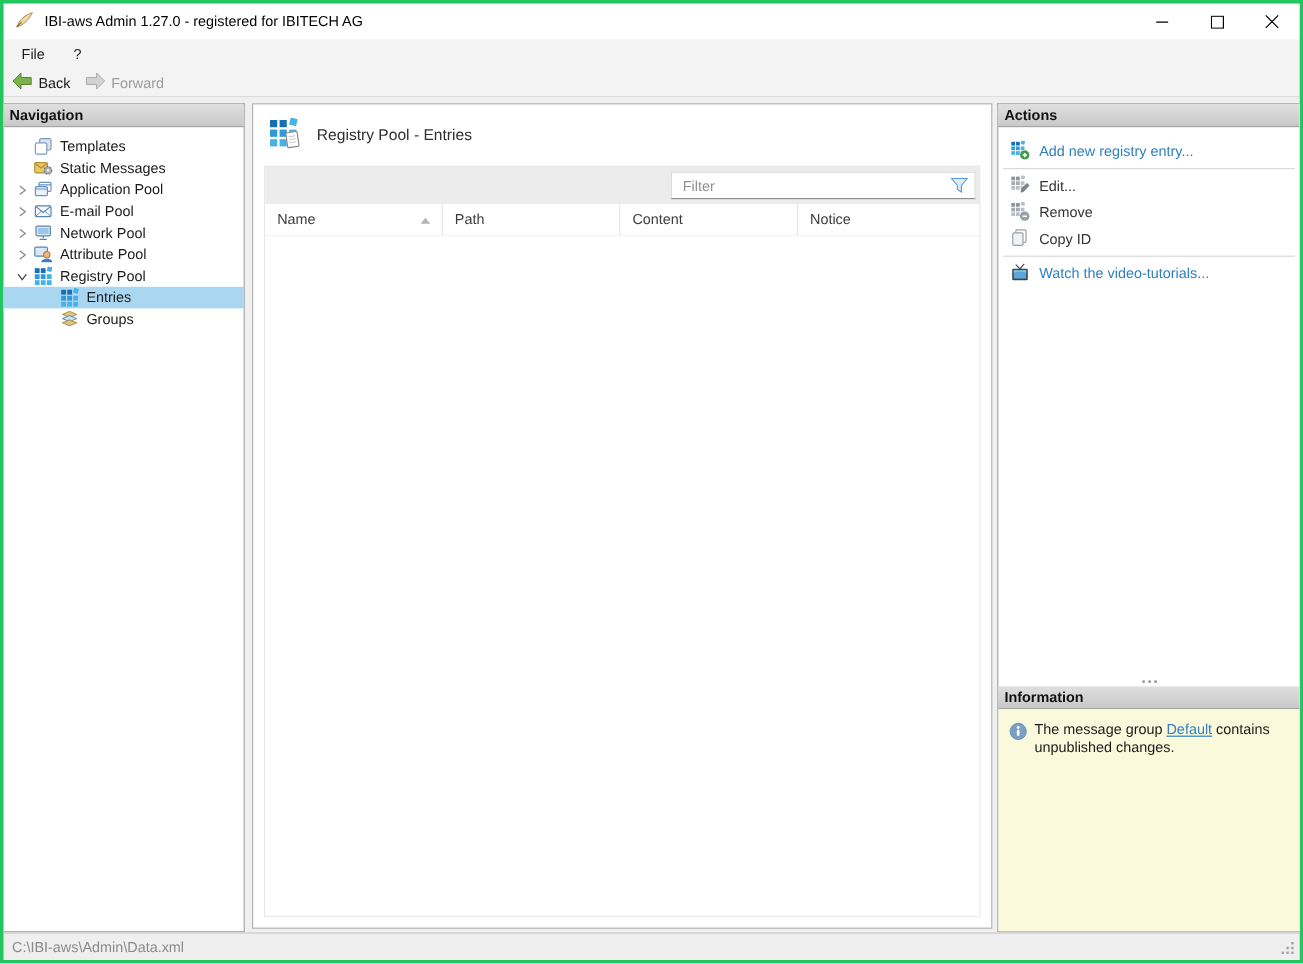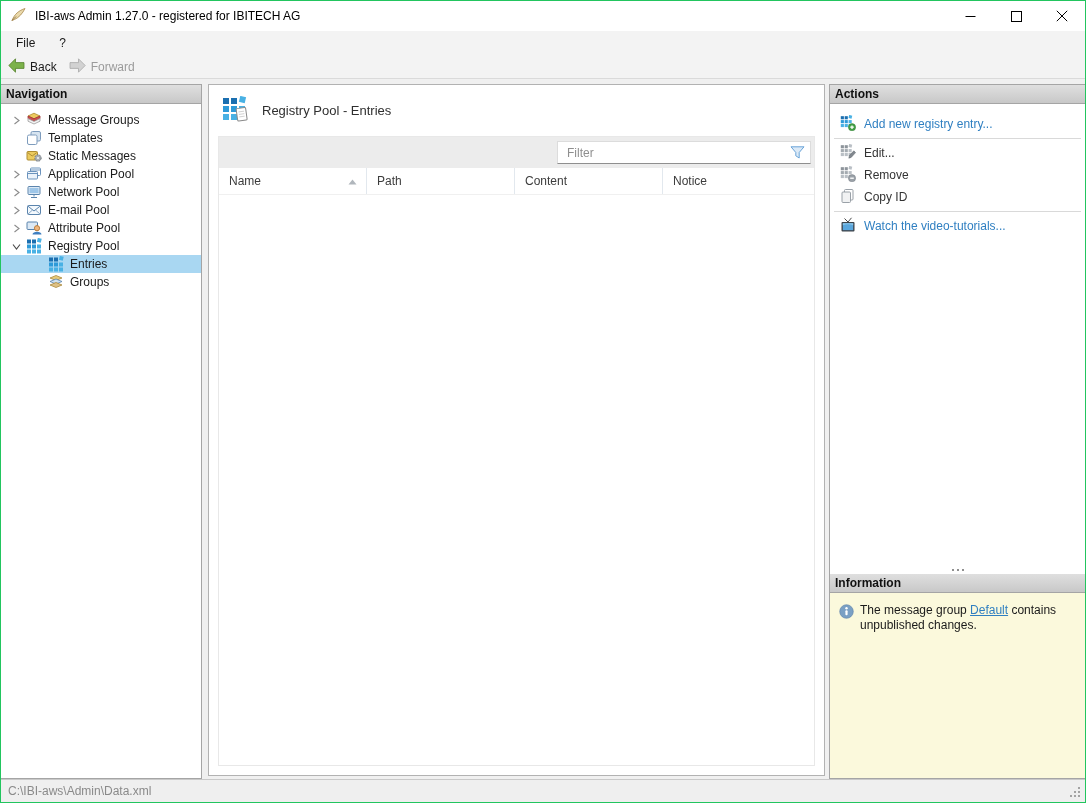--- a/index.html
+++ b/index.html
@@ -1,18 +1,18 @@
 <!DOCTYPE html>
 <html><head>
 <meta charset="utf-8">
 <style>
   * { box-sizing: border-box; margin: 0; padding: 0; }
   html,body { width:1086px; height:803px; }
   body { font-family:"Liberation Sans", sans-serif; font-size:12px; color:#1a1a1a; background:#fff; }
-  .window { width:1086px; height:803px; border:1px solid #22c55e; background:#f0f0f0; display:flex; flex-direction:column; overflow:hidden; }
+  .window { width:1086px; height:803px; border:3px solid #22c55e; background:#f0f0f0; display:flex; flex-direction:column; overflow:hidden; }
 
   
   .titlebar { height:30px; background:#fff; display:flex; align-items:center; padding-left:9px; flex:0 0 auto; }
   .title-text { margin-left:8px; color:#000; }
   .win-controls { margin-left:auto; display:flex; height:100%; }
   .win-btn { width:46px; height:100%; display:flex; align-items:center; justify-content:center; cursor:default; }
 
   
   .menubar { height:24px; background:#f3f3f3; display:flex; align-items:center; padding-left:15px; gap:24px; flex:0 0 auto; }
   .menu-item { color:#1a1a1a; }
@@ -127,105 +127,90 @@
       <span class="t-label">Forward</span>
     </div>
   </div>
 
   <div class="main">
 
     <div class="nav-panel">
       <div class="panel-header">Navigation</div>
       <div class="tree">
 
+
+        <div class="tree-row no-chev">
+          <span class="tree-icon">
+            <svg width="16" height="16" viewBox="0 0 16 16">
+              <rect x="5" y="1.5" width="9.5" height="9.5" rx="1.5" fill="#d7e4f0" stroke="#7e9cbd"></rect>
+              <rect x="1.5" y="5" width="9.5" height="9.5" rx="1.5" fill="#fff" stroke="#7e9cbd"></rect>
+            </svg>
+          </span>
+          <span class="tree-label">Templates</span>
+        </div>
+
+        <div class="tree-row no-chev">
+          <span class="tree-icon">
+            <svg width="16" height="16" viewBox="0 0 16 16">
+              <rect x="1" y="3.5" width="10.5" height="8.5" rx="1" fill="#eccb5e" stroke="#ae8c33"></rect>
+              <path d="M1.5 4.5 L6.2 8 L10.8 4.5" fill="none" stroke="#ae8c33"></path>
+              <circle cx="12" cy="10" r="3.2" fill="#a8aeb4" stroke="#71777d" stroke-dasharray="1.6 1.1"></circle>
+              <circle cx="12" cy="10" r="1.1" fill="#eef0f2"></circle>
+            </svg>
+          </span>
+          <span class="tree-label">Static Messages</span>
+        </div>
+
         <div class="tree-row">
           <span class="chev">
             <svg width="9" height="9" viewBox="0 0 9 9">
                 <path d="M2.5 1 L7 4.5 L2.5 8" fill="none" stroke="#8a8a8a" stroke-width="1.1"></path>
               </svg>
           </span>
           <span class="tree-icon">
             <svg width="16" height="16" viewBox="0 0 16 16">
-              <path d="M8 1.2 L14 4 L8 6.8 L2 4 Z" fill="#edc95f" stroke="#b08d2a" stroke-width="0.8"></path>
-              <path d="M2 4 V6.6 L8 9.4 L14 6.6 V4 L8 6.8 Z" fill="#cf5050" stroke="#9c3333" stroke-width="0.8"></path>
-              <path d="M2 6.6 V9.2 L8 12 L14 9.2 V6.6 L8 9.4 Z" fill="#f4f4f4" stroke="#9a9a9a" stroke-width="0.8"></path>
-            </svg>
-          </span>
-          <span class="tree-label">Message Groups</span>
-        </div>
-
-        <div class="tree-row no-chev">
-          <span class="tree-icon">
-            <svg width="16" height="16" viewBox="0 0 16 16">
-              <rect x="5" y="1.5" width="9.5" height="9.5" rx="1.5" fill="#d7e4f0" stroke="#7e9cbd"></rect>
-              <rect x="1.5" y="5" width="9.5" height="9.5" rx="1.5" fill="#fff" stroke="#7e9cbd"></rect>
-            </svg>
-          </span>
-          <span class="tree-label">Templates</span>
-        </div>
-
-        <div class="tree-row no-chev">
-          <span class="tree-icon">
-            <svg width="16" height="16" viewBox="0 0 16 16">
-              <rect x="1" y="3.5" width="10.5" height="8.5" rx="1" fill="#eccb5e" stroke="#ae8c33"></rect>
-              <path d="M1.5 4.5 L6.2 8 L10.8 4.5" fill="none" stroke="#ae8c33"></path>
-              <circle cx="12" cy="10" r="3.2" fill="#a8aeb4" stroke="#71777d" stroke-dasharray="1.6 1.1"></circle>
-              <circle cx="12" cy="10" r="1.1" fill="#eef0f2"></circle>
-            </svg>
-          </span>
-          <span class="tree-label">Static Messages</span>
+              <rect x="4.5" y="2" width="10" height="7.5" rx="1" fill="#fff" stroke="#6b93bd"></rect>
+              <path d="M4.5 4 H14.5" stroke="#6b93bd"></path>
+              <rect x="1.5" y="5.5" width="10" height="7.5" rx="1" fill="#eaf2fa" stroke="#6b93bd"></rect>
+              <path d="M1.5 7.5 H11.5" stroke="#6b93bd"></path>
+            </svg>
+          </span>
+          <span class="tree-label">Application Pool</span>
         </div>
 
         <div class="tree-row">
           <span class="chev">
             <svg width="9" height="9" viewBox="0 0 9 9">
                 <path d="M2.5 1 L7 4.5 L2.5 8" fill="none" stroke="#8a8a8a" stroke-width="1.1"></path>
               </svg>
           </span>
           <span class="tree-icon">
             <svg width="16" height="16" viewBox="0 0 16 16">
-              <rect x="4.5" y="2" width="10" height="7.5" rx="1" fill="#fff" stroke="#6b93bd"></rect>
-              <path d="M4.5 4 H14.5" stroke="#6b93bd"></path>
-              <rect x="1.5" y="5.5" width="10" height="7.5" rx="1" fill="#eaf2fa" stroke="#6b93bd"></rect>
-              <path d="M1.5 7.5 H11.5" stroke="#6b93bd"></path>
-            </svg>
-          </span>
-          <span class="tree-label">Application Pool</span>
+              <rect x="1.5" y="3.5" width="13" height="9" rx="1" fill="#f4f9fd" stroke="#5b84ad"></rect>
+              <path d="M2 4.2 L8 9 L14 4.2" fill="none" stroke="#5b84ad"></path>
+              <path d="M2 12 L6.5 8 M14 12 L9.5 8" stroke="#5b84ad" stroke-width="0.7"></path>
+            </svg>
+          </span>
+          <span class="tree-label">E-mail Pool</span>
         </div>
 
         <div class="tree-row">
           <span class="chev">
             <svg width="9" height="9" viewBox="0 0 9 9">
                 <path d="M2.5 1 L7 4.5 L2.5 8" fill="none" stroke="#8a8a8a" stroke-width="1.1"></path>
               </svg>
           </span>
           <span class="tree-icon">
             <svg width="16" height="16" viewBox="0 0 16 16">
               <rect x="2" y="2.5" width="12" height="8" rx="1" fill="#dce9f5" stroke="#5b84ad"></rect>
               <rect x="3.5" y="4" width="9" height="5" fill="#9ec6e8"></rect>
               <path d="M8 10.5 V12.5 M5 13.5 H11" stroke="#5b84ad"></path>
             </svg>
           </span>
           <span class="tree-label">Network Pool</span>
-        </div>
-
-        <div class="tree-row">
-          <span class="chev">
-            <svg width="9" height="9" viewBox="0 0 9 9">
-                <path d="M2.5 1 L7 4.5 L2.5 8" fill="none" stroke="#8a8a8a" stroke-width="1.1"></path>
-              </svg>
-          </span>
-          <span class="tree-icon">
-            <svg width="16" height="16" viewBox="0 0 16 16">
-              <rect x="1.5" y="3.5" width="13" height="9" rx="1" fill="#f4f9fd" stroke="#5b84ad"></rect>
-              <path d="M2 4.2 L8 9 L14 4.2" fill="none" stroke="#5b84ad"></path>
-              <path d="M2 12 L6.5 8 M14 12 L9.5 8" stroke="#5b84ad" stroke-width="0.7"></path>
-            </svg>
-          </span>
-          <span class="tree-label">E-mail Pool</span>
         </div>
 
         <div class="tree-row">
           <span class="chev">
             <svg width="9" height="9" viewBox="0 0 9 9">
                 <path d="M2.5 1 L7 4.5 L2.5 8" fill="none" stroke="#8a8a8a" stroke-width="1.1"></path>
               </svg>
           </span>
           <span class="tree-icon">
             <svg width="16" height="16" viewBox="0 0 16 16">

